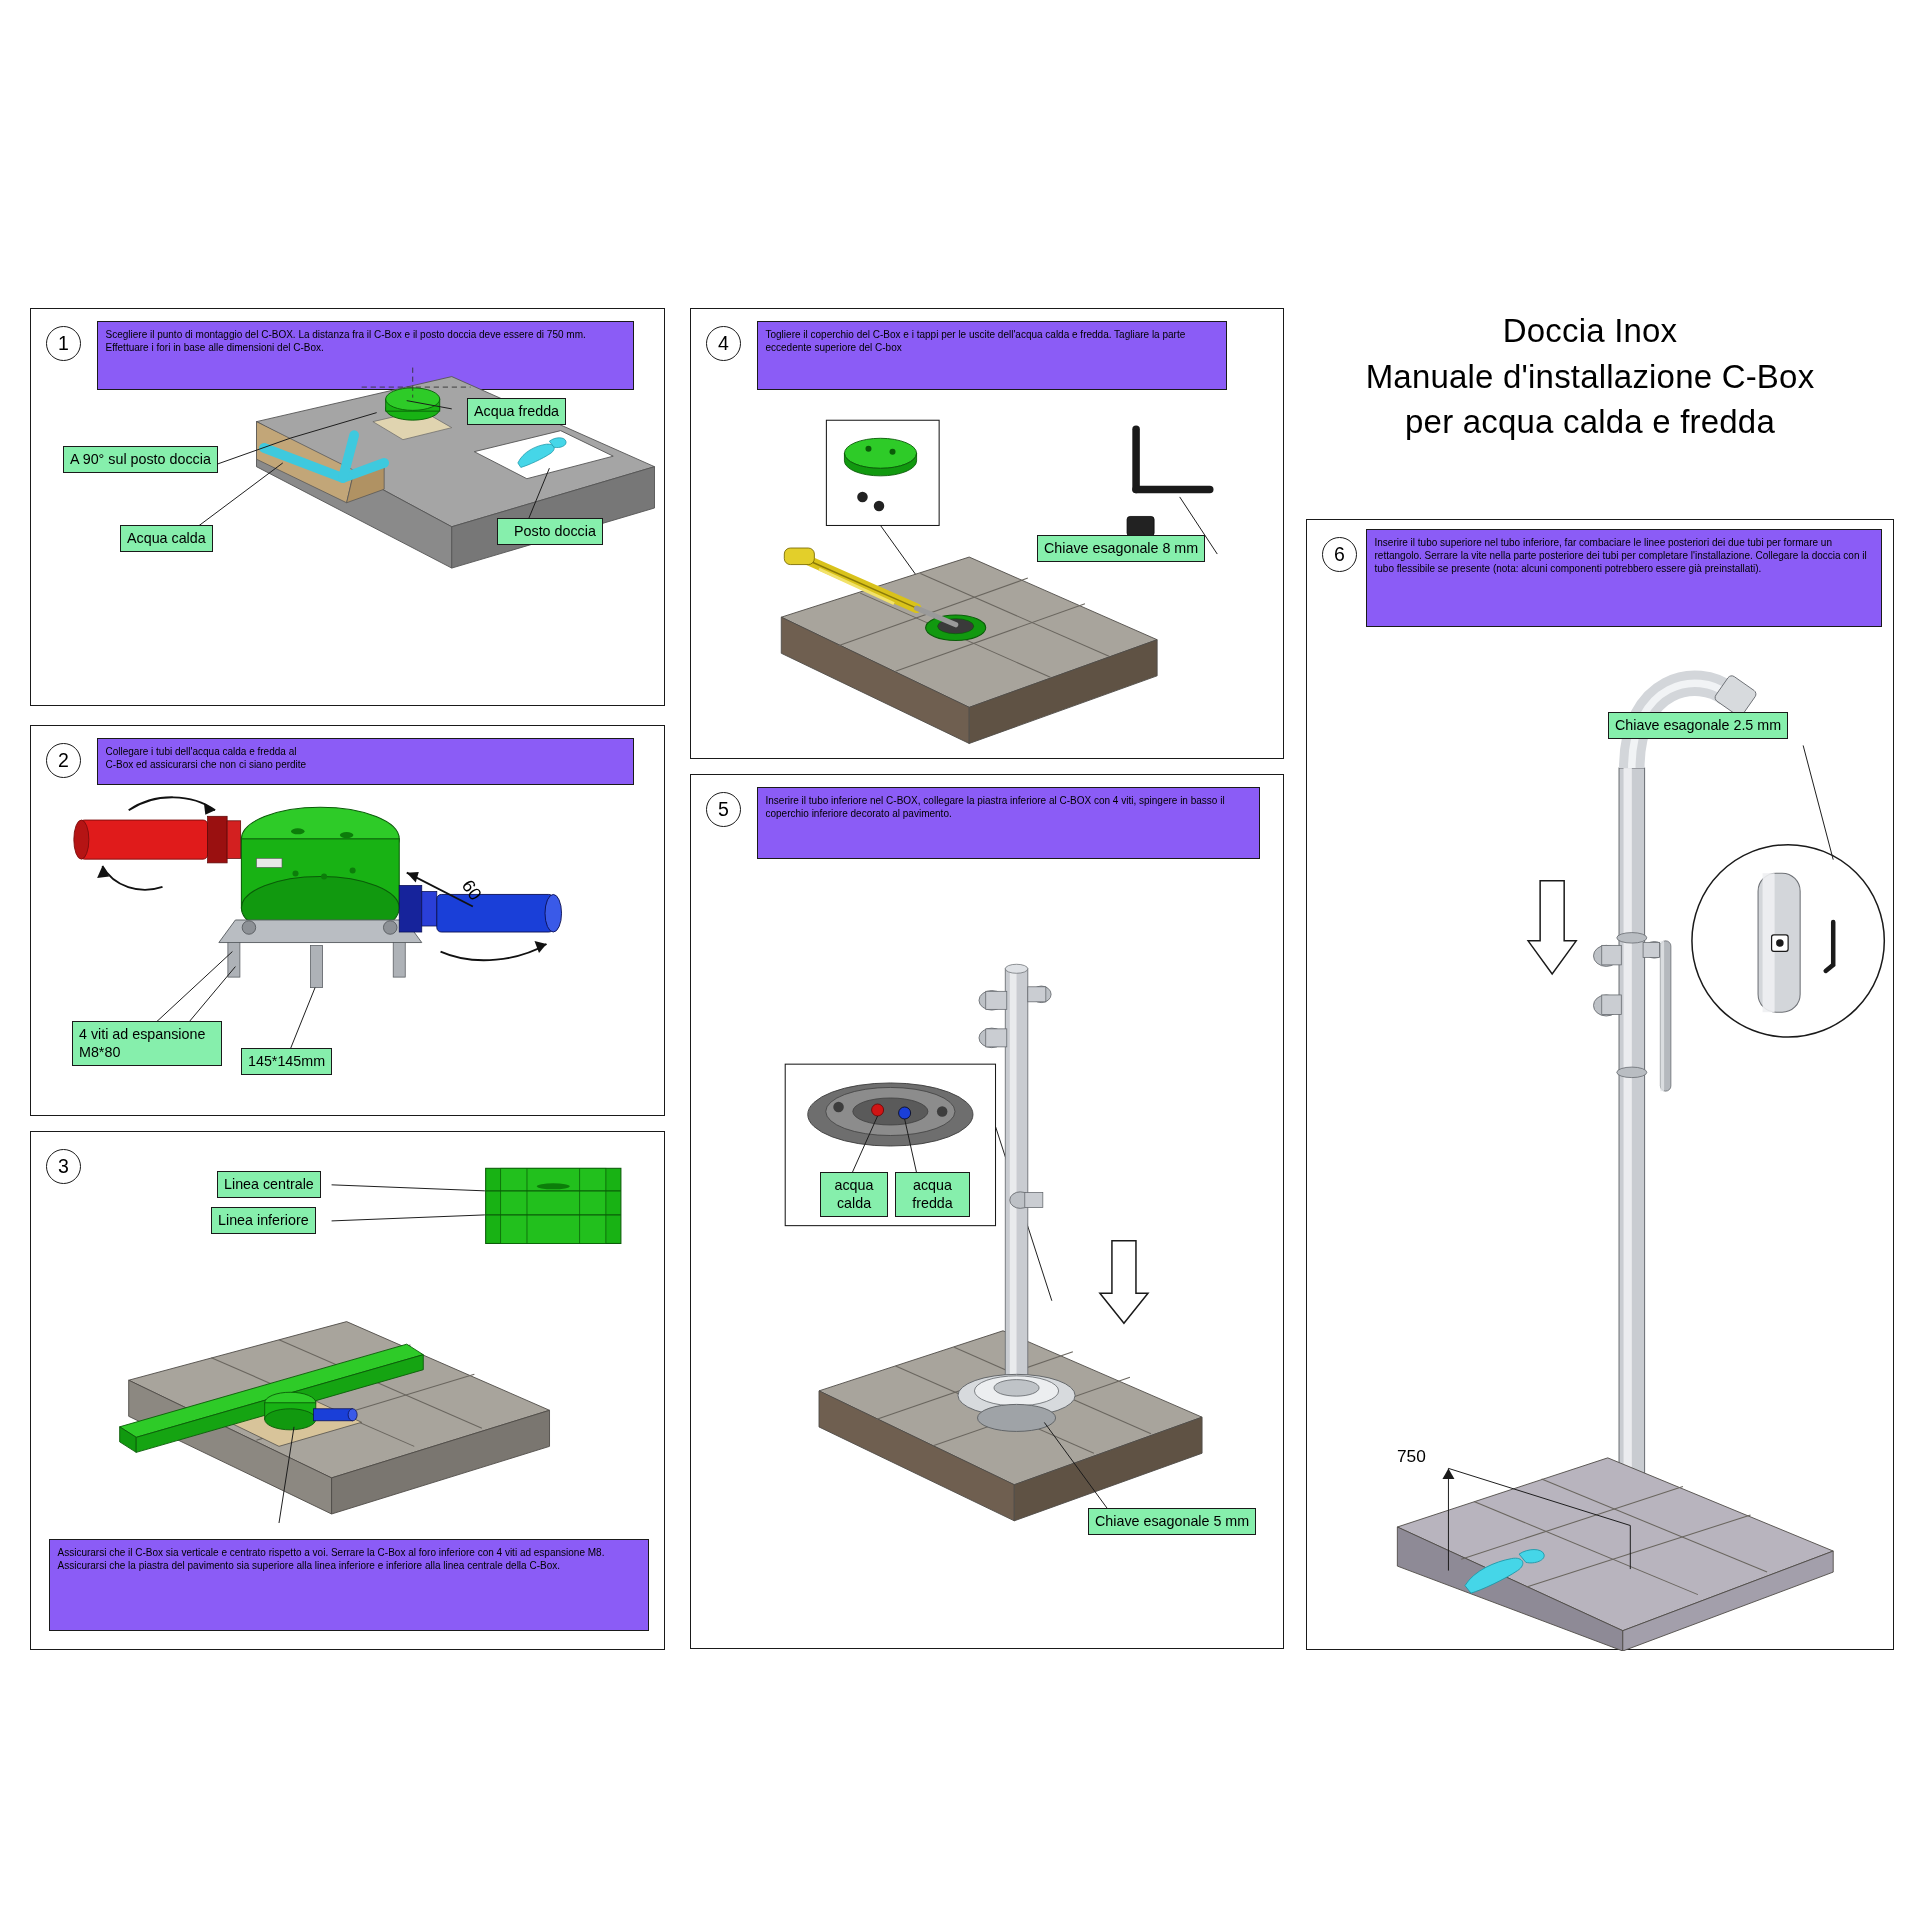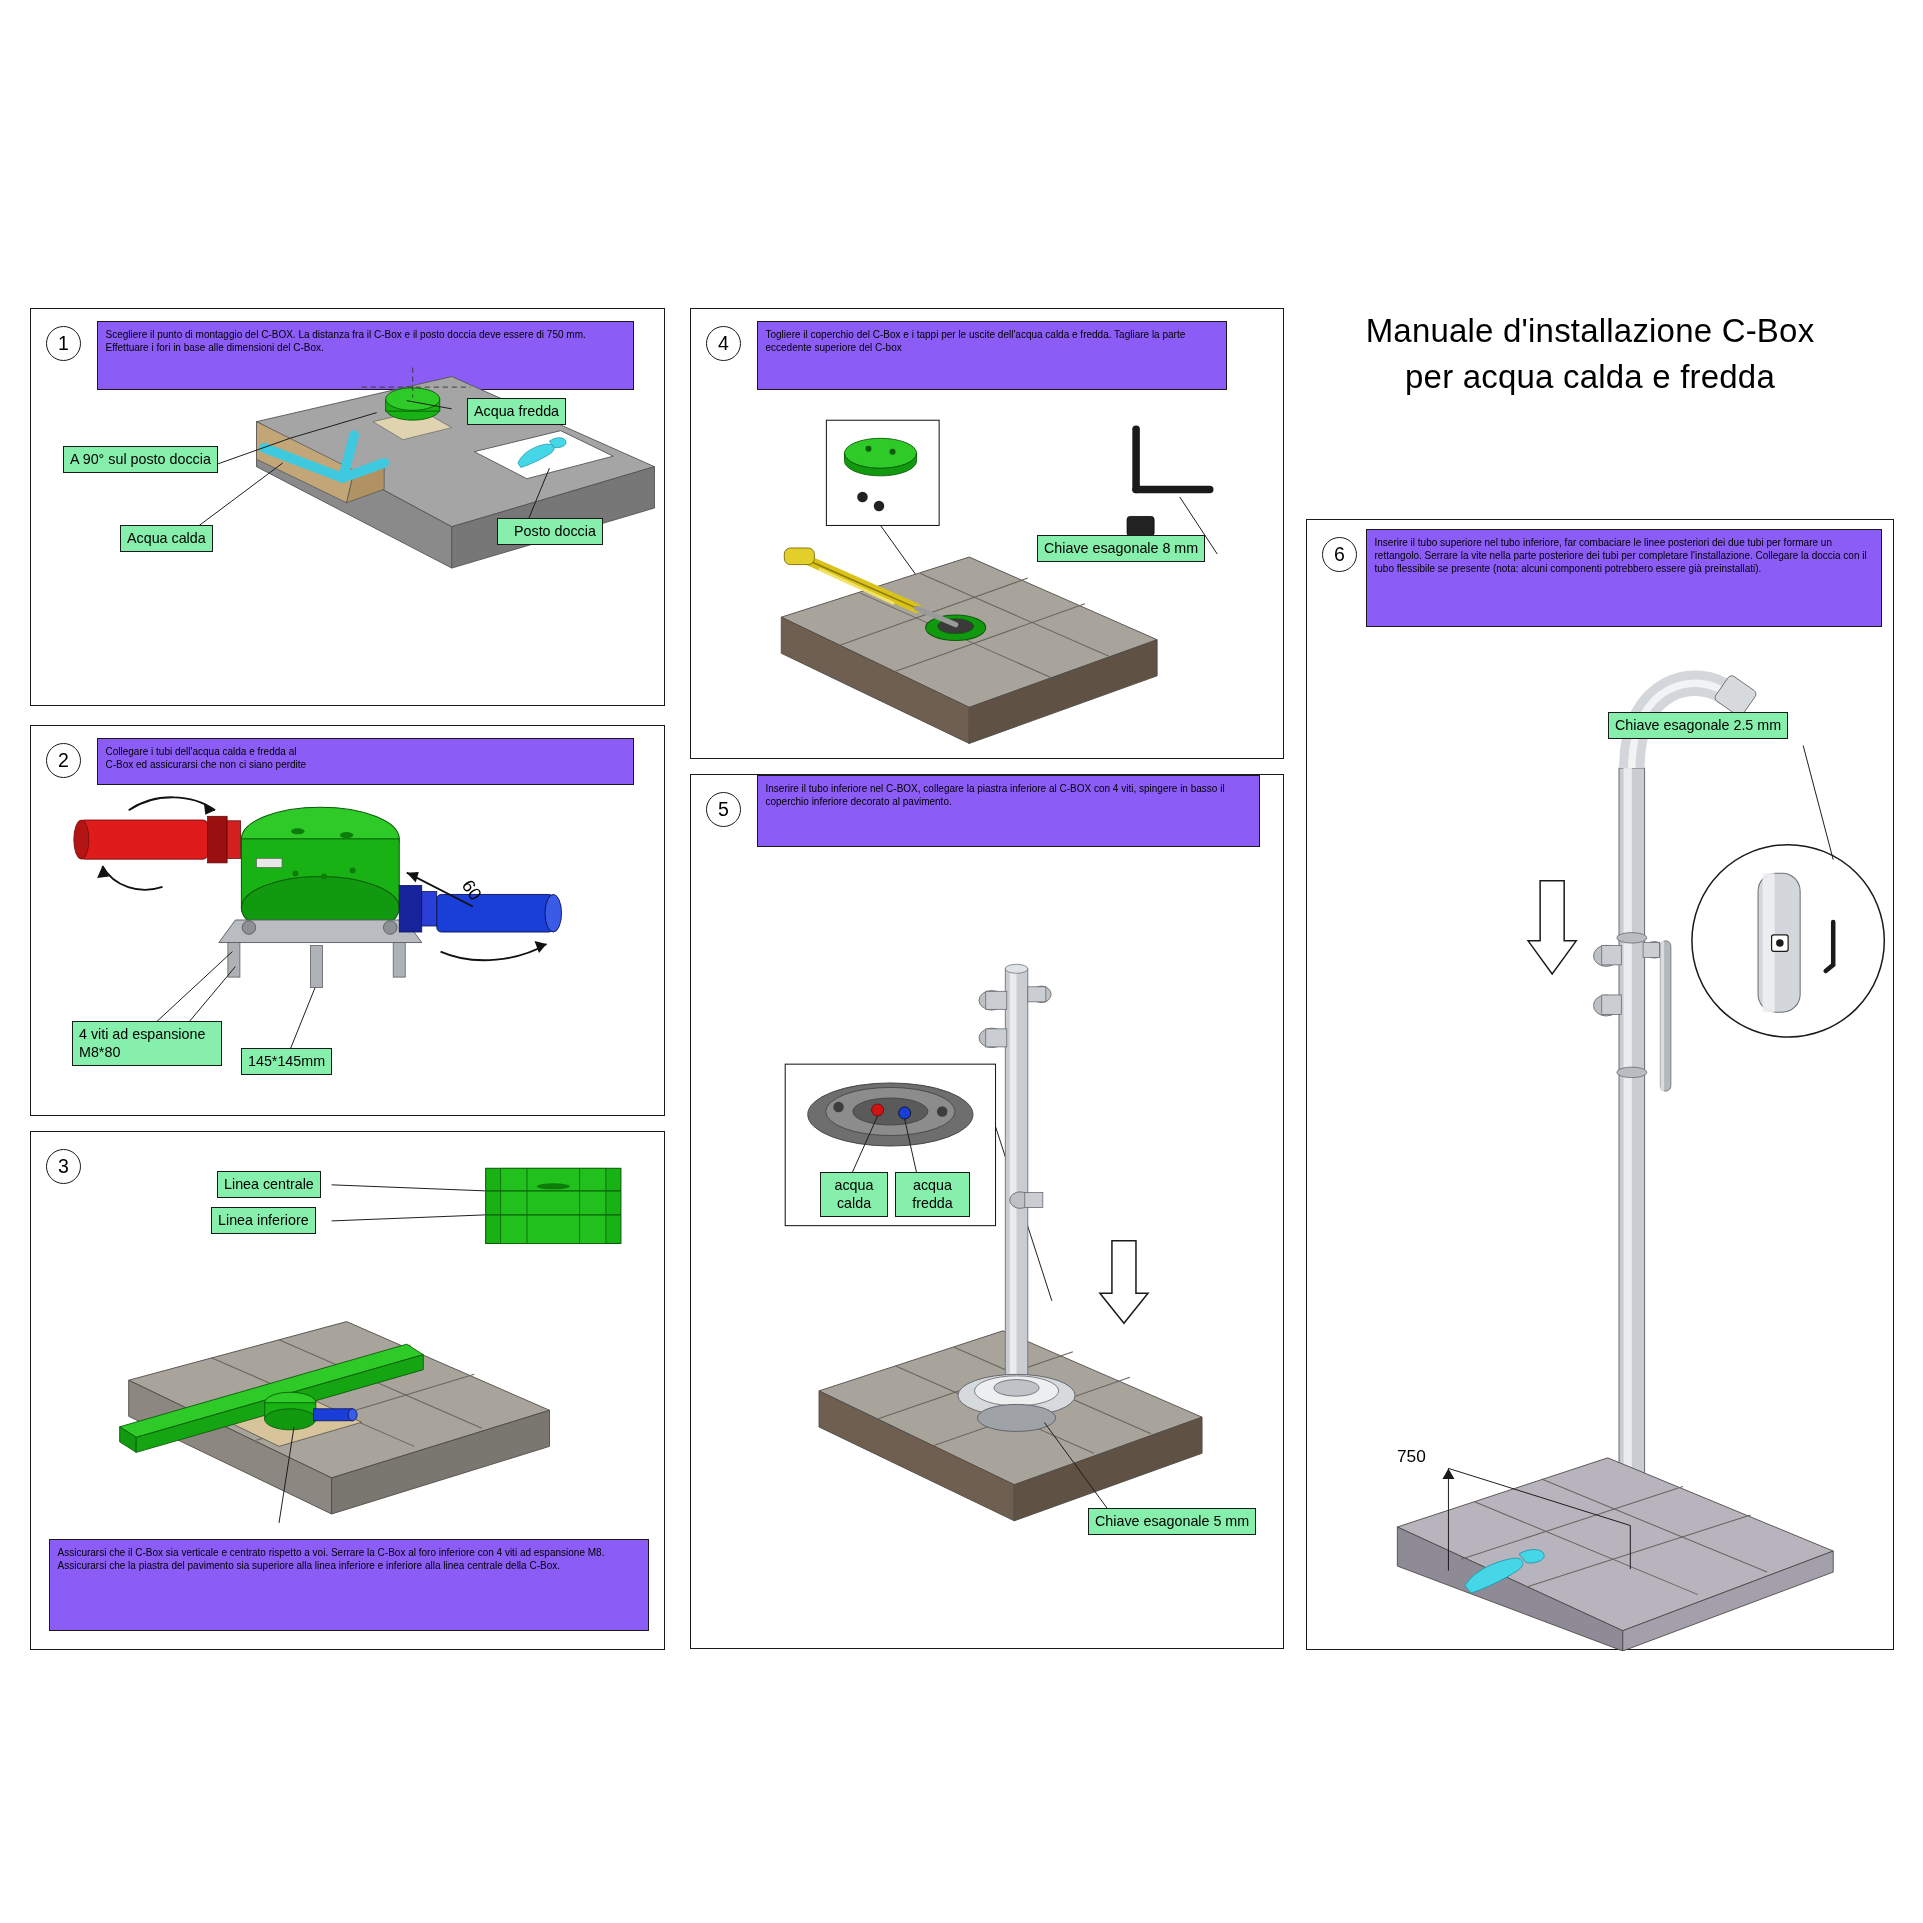--- a/index.html
+++ b/index.html
@@ -61,20 +61,21 @@
   }
 
   svg.over { position:absolute; left:0; top:0; width:1924px; height:1924px; pointer-events:none; }
 </style>
 </head>
 <body>
 
 <div class="sheet">
 
   <div class="title" style="left:1278px; top:308px; width:624px;">
+    <div>Doccia Inox</div>
     <div>Manuale d'installazione C-Box</div>
     <div>per acqua calda e fredda</div>
   </div>
 
   <div class="panel" style="left:30px; top:308px; width:635px; height:398px;">
     <div class="step-num" style="left:15px; top:16.5px;">1</div>
     <div class="txtbox" style="left:66px; top:12px; width:537px; height:69px; white-space:pre-line;">Scegliere il punto di montaggio del C-BOX. La distanza fra il C-Box e il posto doccia deve essere di 750 mm.
 Effettuare i fori in base alle dimensioni del C-Box.</div>
 
     <svg class="over" style="position:absolute; left:0; top:0; width:635px; height:398px;" viewBox="0 0 845 530">
@@ -263,21 +264,21 @@
       <path d="M300,398 L352,420" stroke="#9a9a9a" stroke-width="7" stroke-linecap="round"></path>
       <rect x="124" y="318" width="40" height="22" rx="8" fill="#e3cf2a" stroke="#7d6e06" stroke-width="1.2"></rect>
       <path d="M170,346 L270,392" stroke="#f2e26a" stroke-width="4"></path>
     </svg>
 
     <div class="callout" style="left:346px; top:226px;">Chiave esagonale 8 mm</div>
   </div>
 
   <div class="panel" style="left:690px; top:774px; width:594px; height:875px;">
     <div class="step-num" style="left:15px; top:16.5px;">5</div>
-    <div class="txtbox" style="left:66px; top:0; width:503px; height:72px;">Inserire il tubo inferiore nel C-BOX, collegare la piastra inferiore al C-BOX con 4 viti, spingere in basso il coperchio inferiore decorato al pavimento.</div>
+    <div class="txtbox" style="left:66px; top:12px; width:503px; height:72px;">Inserire il tubo inferiore nel C-BOX, collegare la piastra inferiore al C-BOX con 4 viti, spingere in basso il coperchio inferiore decorato al pavimento.</div>
 
     <svg class="over" style="position:absolute; left:0; top:0; width:594px; height:875px;" viewBox="0 0 790 1165">
 
       <rect x="125" y="385" width="280" height="215" fill="none" stroke="#1a1a1a" stroke-width="1.4"></rect>
 
       <ellipse cx="265" cy="452" rx="110" ry="42" fill="#6e6e6e" stroke="#3c3c3c" stroke-width="1.2"></ellipse>
       <ellipse cx="265" cy="448" rx="86" ry="32" fill="#8c8c8c" stroke="#3c3c3c" stroke-width="1"></ellipse>
       <ellipse cx="265" cy="448" rx="50" ry="18" fill="#5a5a5a" stroke="#3c3c3c" stroke-width="1"></ellipse>
       <circle cx="248" cy="446" r="8" fill="#d01414" stroke="#600" stroke-width="1"></circle>
       <circle cx="284" cy="450" r="8" fill="#1a3fd8" stroke="#001" stroke-width="1"></circle>

